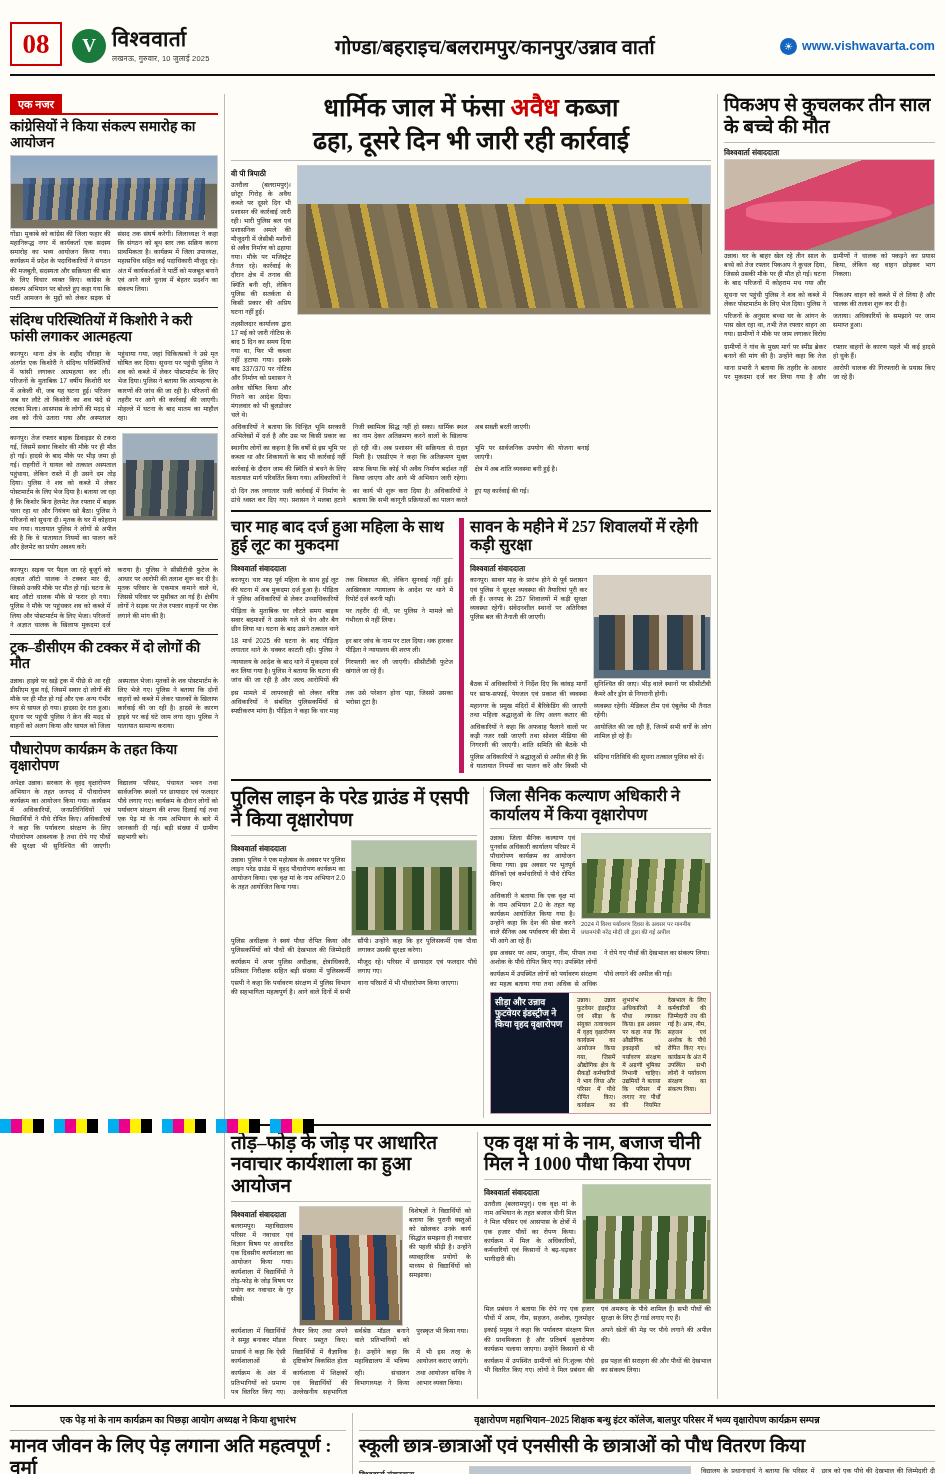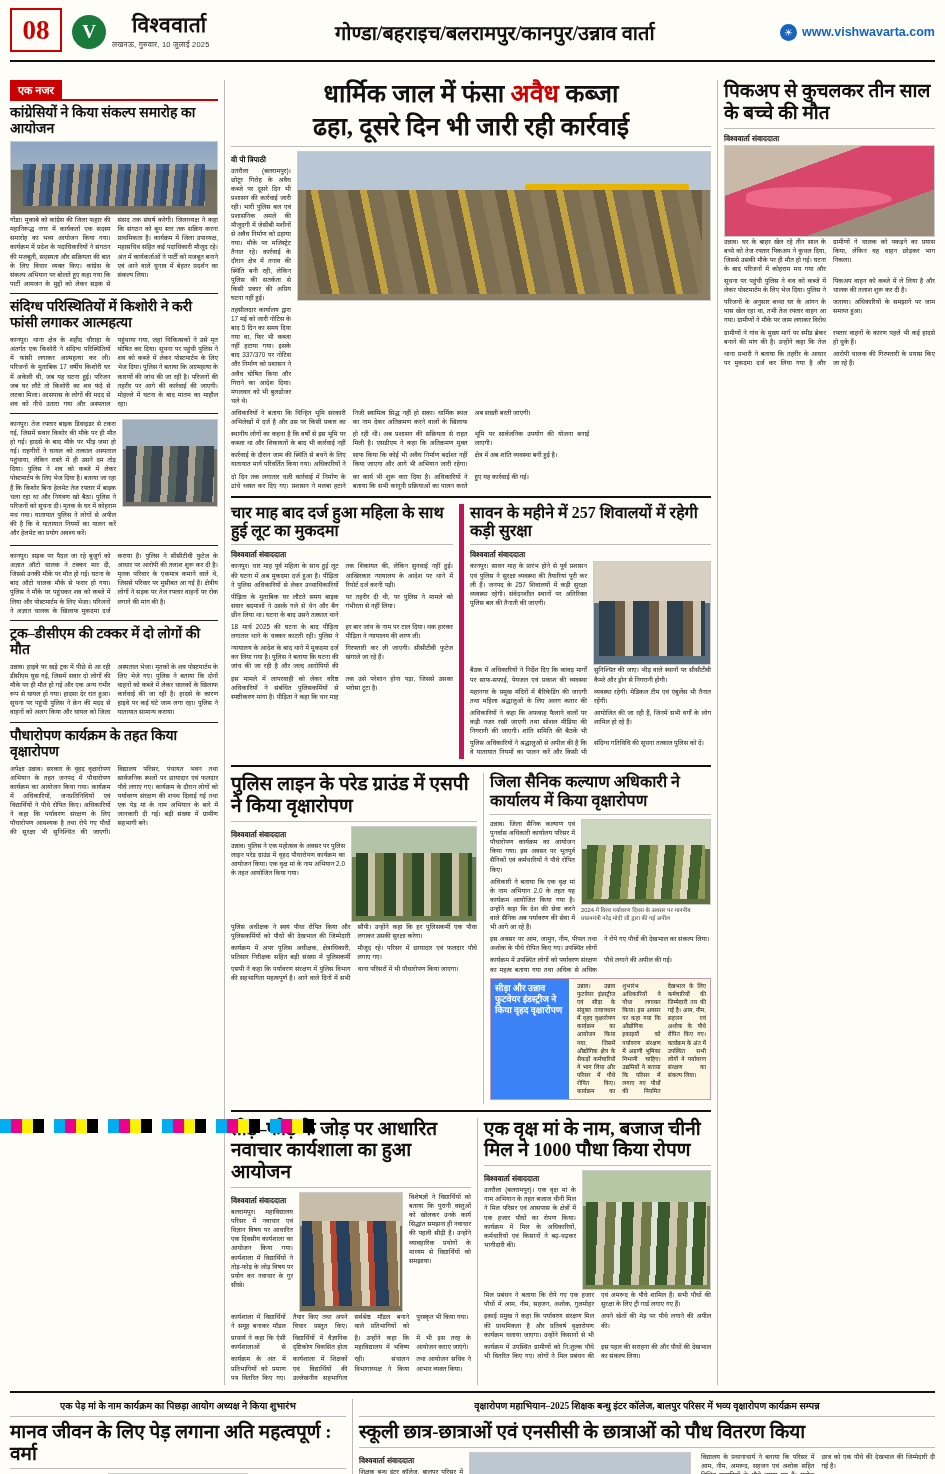--- a/index.html
+++ b/index.html
@@ -4,37 +4,37 @@
 <style>
   * { box-sizing: border-box; }
   html, body { margin: 0; padding: 0; }
   body {
     width: 945px; height: 1474px;
     background: #fffdf8;
     font-family: "Liberation Sans", sans-serif;
     color: #111;
     overflow: hidden;
   }
-  .page { width: 945px; height: 1133px; position: relative; padding: 8px 10px 0 10px; }
+  .page { width: 945px; height: 1133px; position: relative; padding: 22px 10px 0 10px; }
 
   
   .masthead { display: flex; align-items: stretch; height: 54px; border-bottom: 2px solid #111; padding-bottom: 4px; }
   .pageno {
     width: 52px; height: 44px; border: 2px solid #c00; color: #c00;
     font-size: 27px; font-weight: bold; display: flex; align-items: center; justify-content: center;
     font-family: "Liberation Serif", serif;
   }
   .logo-block { display: flex; align-items: center; margin-left: 10px; }
   .logo-mark {
     width: 34px; height: 34px; border-radius: 50%; background: #1a7a3c; color: #fff;
     display: flex; align-items: center; justify-content: center; font-size: 19px; font-weight: bold;
     font-family: "Liberation Serif", serif;
   }
   .logo-text { margin-left: 6px; }
-  .logo-title { font-size: 21px; font-weight: bold; font-family: "Liberation Serif", serif; letter-spacing: .5px; line-height: 1; margin-left: 20px; }
+  .logo-title { font-size: 21px; font-weight: bold; font-family: "Liberation Serif", serif; letter-spacing: .5px; line-height: 1; }
   .logo-sub { font-size: 7.5px; color: #333; margin-top: 3px; letter-spacing: .2px; }
   .mast-center { flex: 1; text-align: center; display: flex; align-items: center; justify-content: center; }
   .mast-center .edition { font-size: 20px; font-weight: bold; font-family: "Liberation Serif", serif; }
   .website { display: flex; align-items: center; gap: 5px; }
   .globe { width: 17px; height: 17px; border-radius: 50%; background: #1565c0; color: #fff; font-size: 10px; display: flex; align-items: center; justify-content: center; }
   .website span.url { font-size: 12.5px; font-weight: bold; color: #1565c0; }
 
   
   .content { display: flex; gap: 6px; margin-top: 18px; }
   .col-left { width: 208px; }
@@ -106,21 +106,21 @@
   .ph-bike::after { content:""; position:absolute; inset:30% 3% 5% 3%;
       background: repeating-linear-gradient(93deg,#3c4853 0 11px,#aaa497 11px 18px,#55615c 18px 26px); }
   .ph-police { height: 96px; background: linear-gradient(180deg,#b2c3a7 0 32%,#6d7d52 32% 100%); }
   .ph-police::after { content:""; position:absolute; inset:28% 3% 5% 3%;
       background: repeating-linear-gradient(90deg,#2f4a26 0 12px,#c8c2a6 12px 19px,#6f7a46 19px 28px); }
 
   .caption { font-size: 5.8px; color: #333; margin-top: 1px; }
 
   
   .sidebox { display: flex; gap: 4px; border: 1px solid #c9a; margin: 4px 0; }
-  .sidebox-left { width: 78px; background: #3b82f6; color: #fff; padding: 4px; }
+  .sidebox-left { width: 78px; background: #0f172a; color: #fff; padding: 4px; }
   .sidebox-left .t1 { font-size: 9px; font-weight: bold; line-height: 1.25; font-family: "Liberation Serif", serif; }
   .sidebox-right { flex: 1; padding: 3px 4px; background: #fdf6e3; }
   .sidebox-right p { font-size: 5.9px; line-height: 1.38; text-align: justify; margin: 0; }
 
   .hdr-strip { font-size: 9.5px; text-align: center; font-weight: bold; font-family: "Liberation Serif", serif; margin-bottom: 2px; }
 
   
   .cmyk { position: absolute; left: 0; bottom: 0; width: 945px; height: 14px; display: flex; }
   .cmyk .grp { display: flex; margin-right: 10px; }
   .cmyk i { display: block; width: 11px; height: 14px; }

